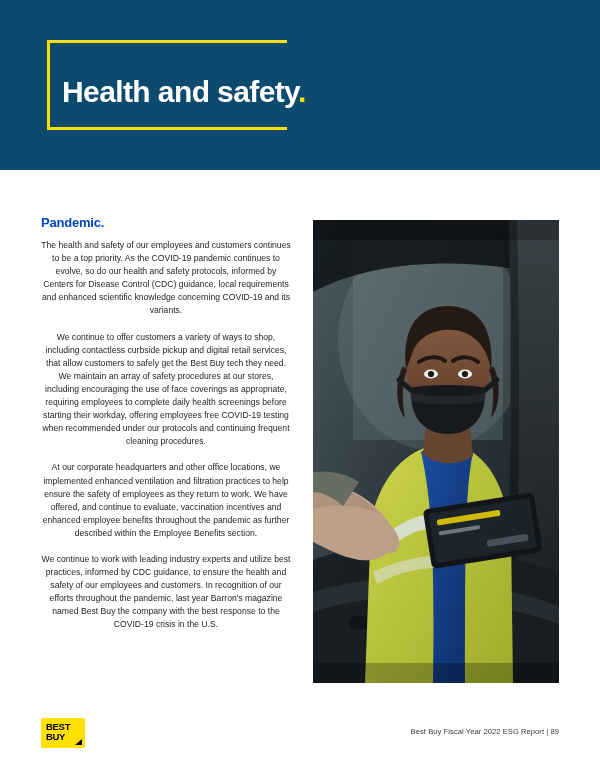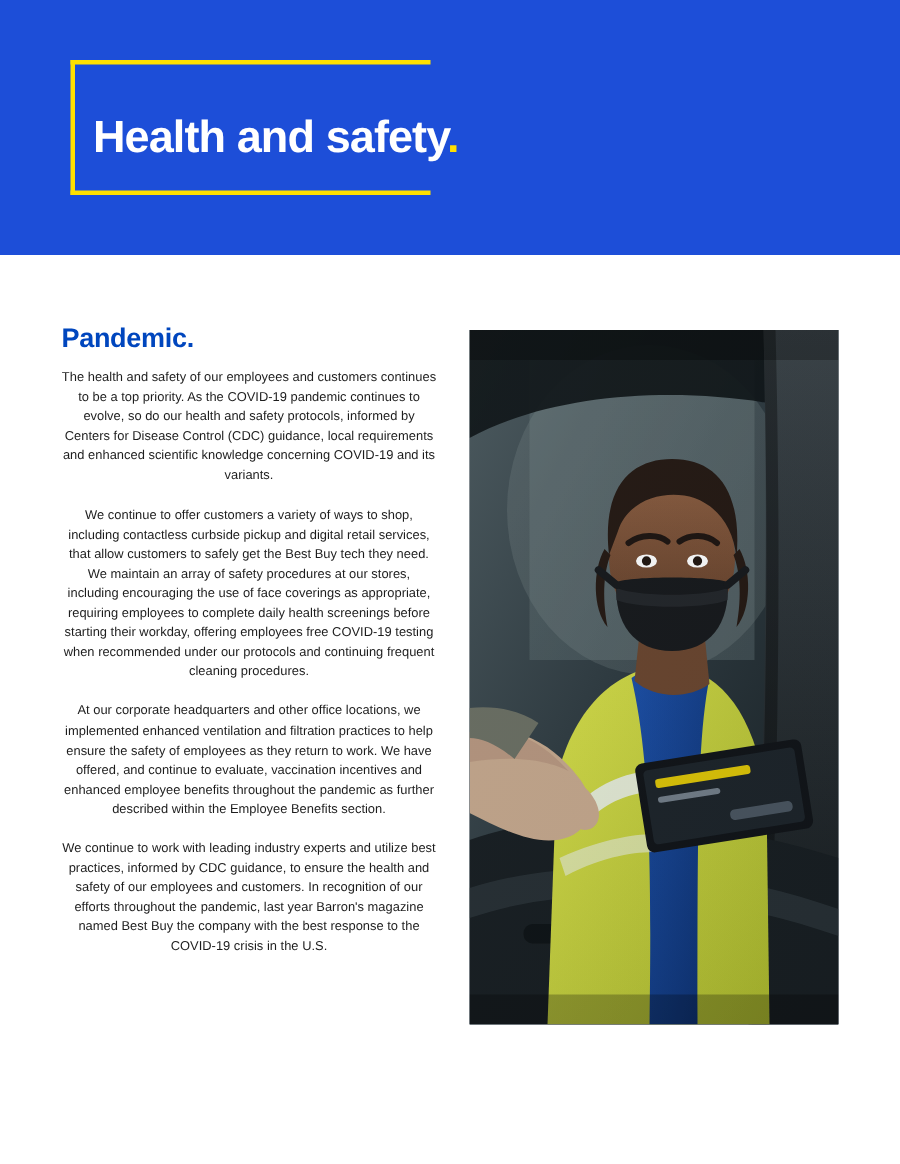--- a/index.html
+++ b/index.html
@@ -22,21 +22,21 @@
     background: #ffffff;
   }
 
   
   .hero {
     position: absolute;
     left: 0;
     top: 0;
     width: 600px;
     height: 170px;
-    background: #1d4ed8;
+    background: #0c4a6e;
   }
   .hero-bracket {
     position: absolute;
     left: 47px;
     top: 40px;
     width: 240px;
     height: 90px;
     border: 3px solid #ffe000;
     border-right: none;
     box-sizing: border-box;
@@ -65,21 +65,21 @@
   }
 
   .col-left {
     position: absolute;
     left: 41px;
     top: 45px;
     width: 250px;
   }
 
   .section-heading {
-    font-size: 18px;
+    font-size: 13px;
     font-weight: bold;
     color: #0046be;
     margin: 0 0 9px 0;
     letter-spacing: -0.2px;
   }
 
   .para {
     font-size: 8.6px;
     line-height: 13.1px;
     color: #1d1d1d;
@@ -254,14 +254,24 @@
         <path d="M0,252 C18,250 34,254 46,262 L30,286 C18,276 8,272 0,272 Z" fill="#6b6f63"></path>
 
         <rect x="0" y="0" width="246" height="463" fill="url(#bgGrad)" opacity="0.07"></rect>
         <rect x="0" y="0" width="246" height="20" fill="#000" opacity="0.25"></rect>
         <rect x="0" y="443" width="246" height="20" fill="#000" opacity="0.25"></rect>
       </svg>
     </div>
 
   </div>
 
+  <div class="footer">
+    <div class="logo">
+      <div class="logo-text">
+        <span>BEST</span><br>
+        <span>BUY</span>
+      </div>
+      <div class="logo-tag"></div>
+    </div>
+    <div class="footer-note">Best Buy Fiscal Year 2022 ESG Report | 89</div>
+  </div>
 
 </div>
 
 </body></html>

